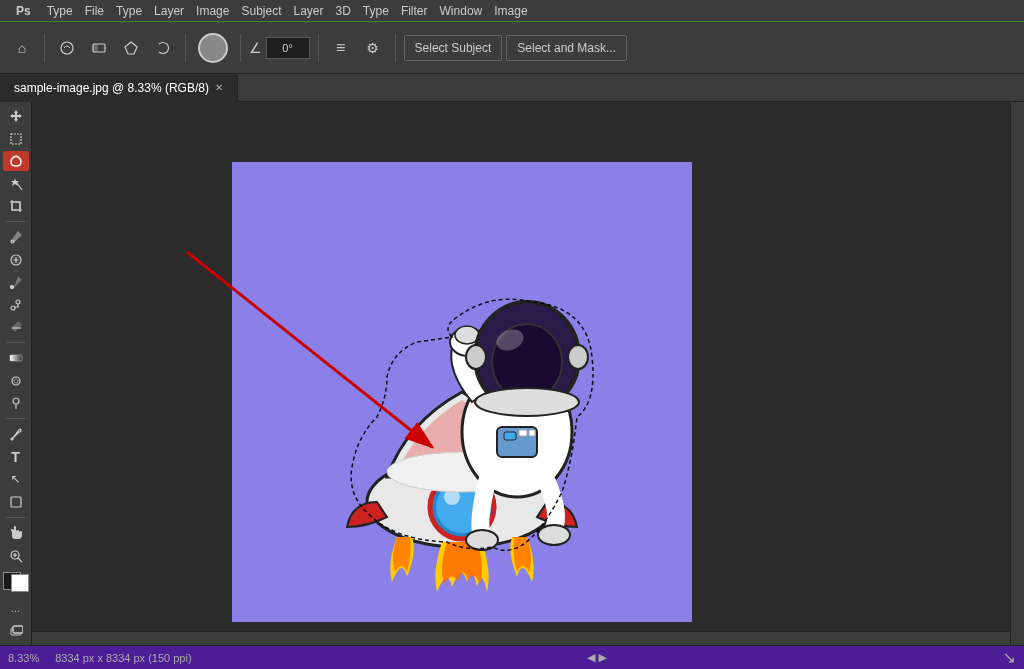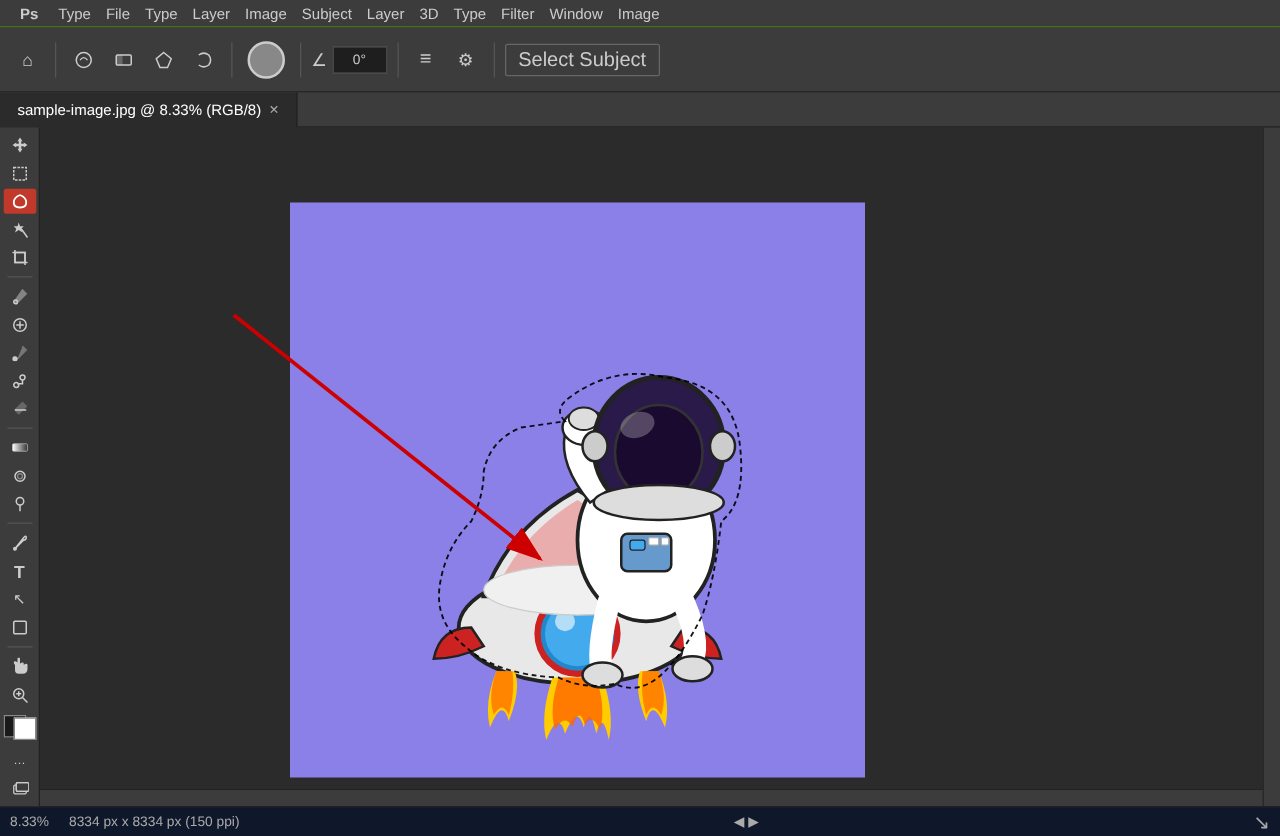--- a/index.html
+++ b/index.html
@@ -71,21 +71,21 @@
       text-align: center;
       padding: 0 2px;
     }
 
     .select-subject-btn {
       background: #3c3c3c;
       border: 1px solid #666;
       color: #ccc;
       padding: 4px 10px;
       cursor: pointer;
-      font-size: 16px;
+      font-size: 12px;
       border-radius: 2px;
       height: 26px;
     }
 
     .select-mask-btn {
       background: #3c3c3c;
       border: 1px solid #666;
       color: #ccc;
       padding: 4px 10px;
       cursor: pointer;
@@ -218,21 +218,21 @@
       position: absolute;
       top: 0;
       left: 0;
       width: 100%;
       height: 100%;
       pointer-events: none;
     }
 
     
     .status-bar {
-      background: #0f172a;
+      background: #4c1d95;
       height: 24px;
       display: flex;
       align-items: center;
       padding: 0 8px;
       border-top: 1px solid #222;
       gap: 16px;
       font-size: 11px;
       color: #aaa;
     }
 
@@ -314,20 +314,21 @@
   <span style="font-size:14px;color:#ccc;">∠</span>
   <input class="angle-input" type="text" value="0°" readonly="" style="">
   <div class="toolbar-separator"></div>
 
   <button class="tool-btn" style="font-size:16px;">≡</button>
   <button class="tool-btn" style="font-size:14px;">⚙</button>
   <div class="toolbar-separator"></div>
 
   <button class="select-subject-btn">Select Subject</button>
 
+  <button class="select-mask-btn">Select and Mask...</button>
 </div>
 
 <div class="tab-bar">
   <div class="tab active">
     <span>sample-image.jpg @ 8.33% (RGB/8)</span>
     <span class="tab-close">✕</span>
   </div>
 </div>
 
 <div class="main-area">

